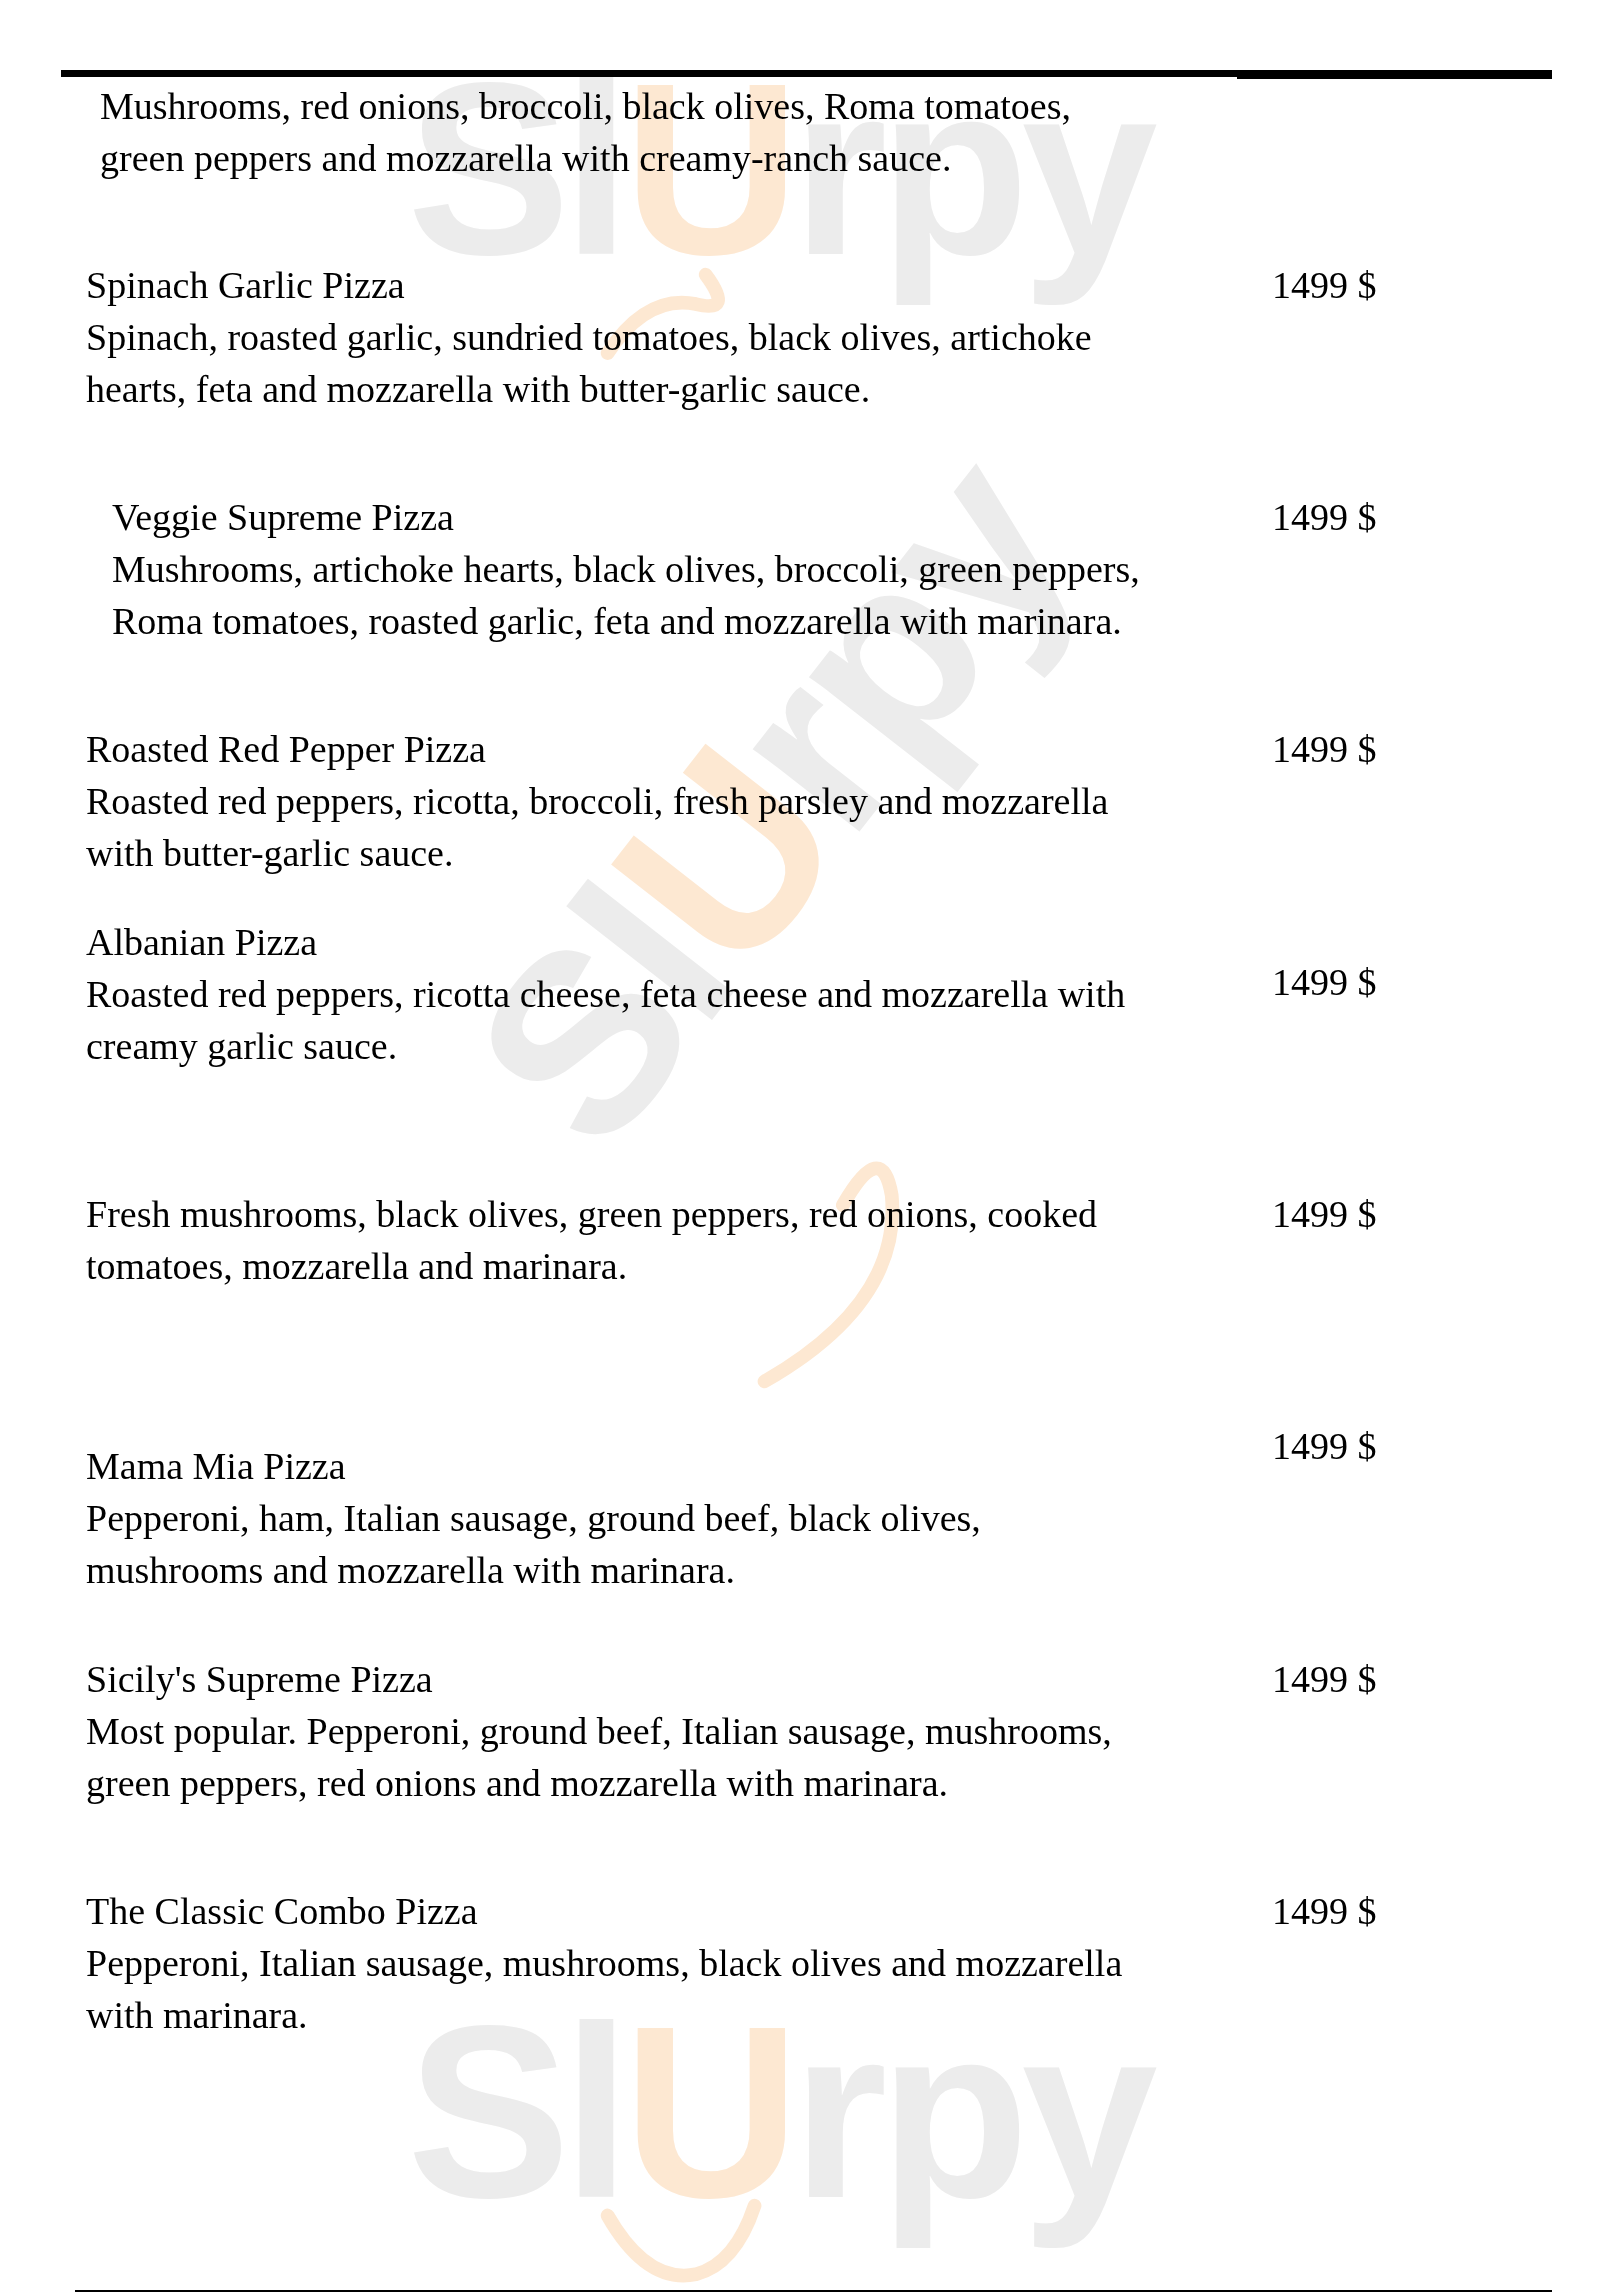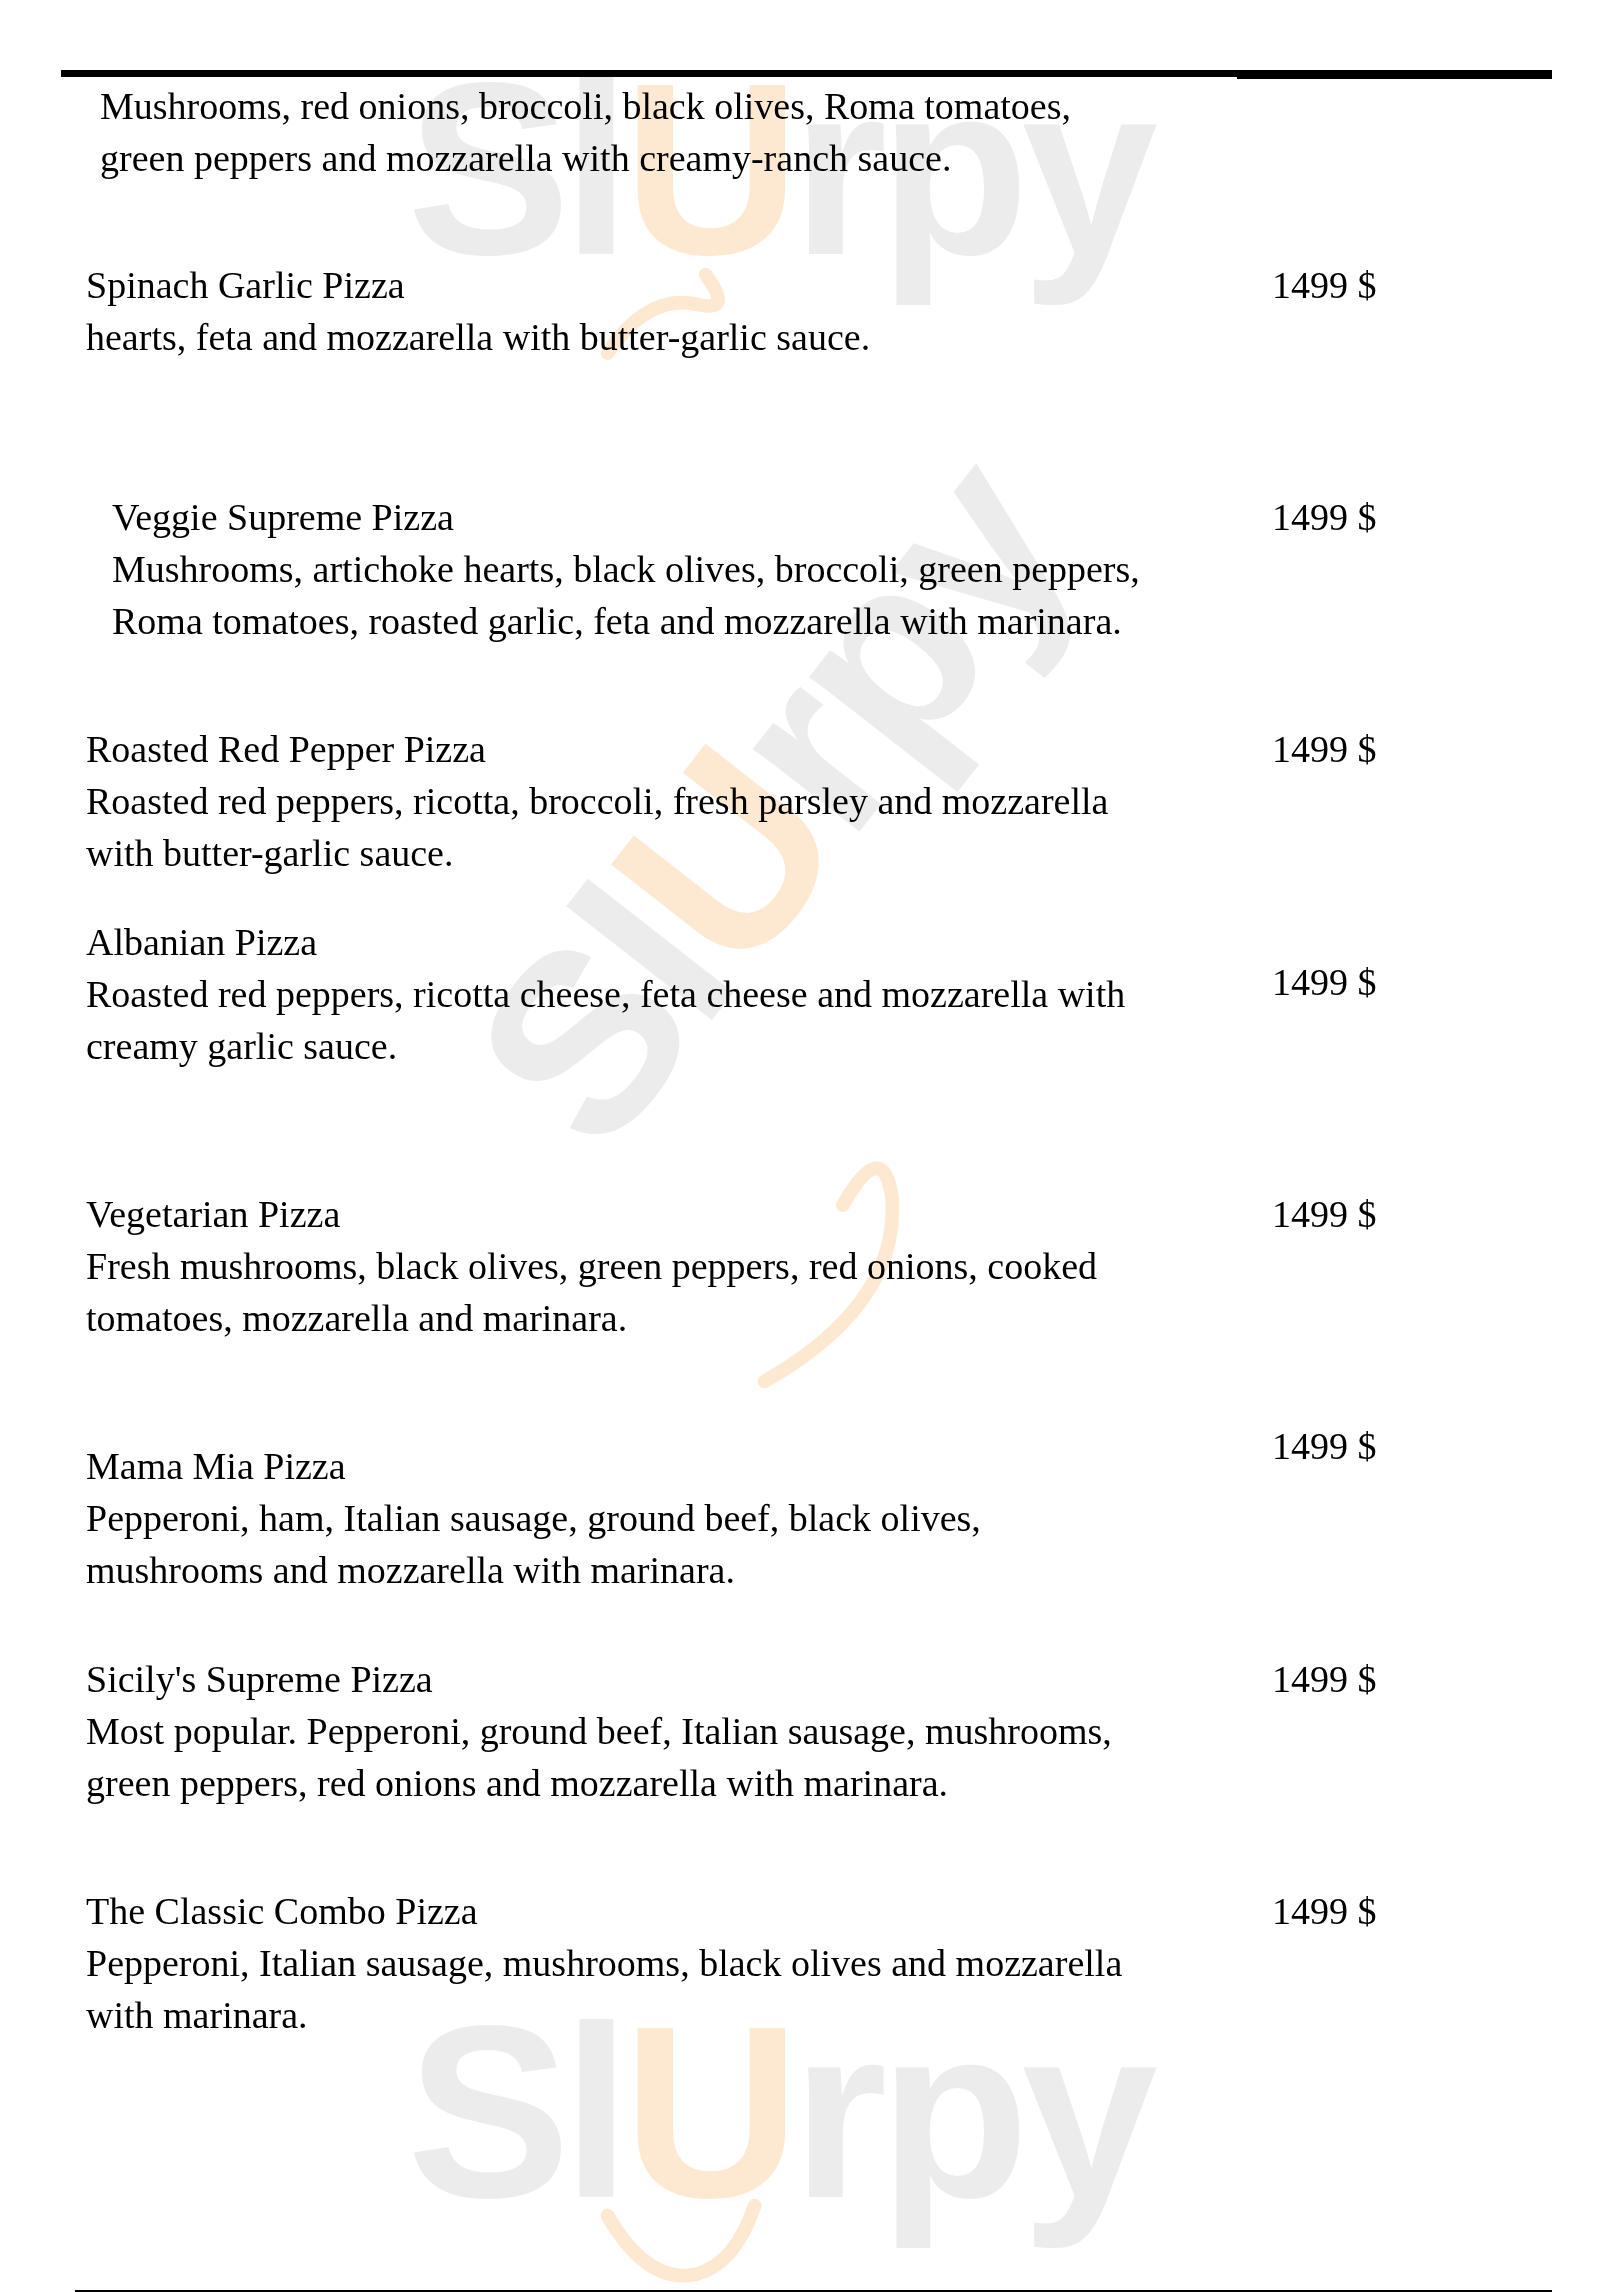--- a/index.html
+++ b/index.html
@@ -46,20 +46,21 @@
 <div class="rule-top-b"></div>
 <div class="rule-bottom"></div>
 
 <div class="cont">
   <span style="display:block">Mushrooms, red onions, broccoli, black olives, Roma tomatoes,</span>
   <span style="display:block">green peppers and mozzarella with creamy-ranch sauce.</span>
 </div>
 
 <div class="item" style="top:259px;">
   <span class="title">Spinach Garlic Pizza</span>
+  <span class="desc">Spinach, roasted garlic, sundried tomatoes, black olives, artichoke</span>
   <span class="desc">hearts, feta and mozzarella with butter-garlic sauce.</span>
 </div>
 <div class="price" style="top:259px;">1499 $</div>
 
 <div class="item" style="top:491px;margin-left:26px;">
   <span class="title">Veggie Supreme Pizza</span>
   <span class="desc">Mushrooms, artichoke hearts, black olives, broccoli, green peppers,</span>
   <span class="desc">Roma tomatoes, roasted garlic, feta and mozzarella with marinara.</span>
 </div>
 <div class="price" style="top:491px;">1499 $</div>
@@ -72,21 +73,20 @@
 <div class="price" style="top:723px;">1499 $</div>
 
 <div class="item" style="top:916px;">
   <span class="title">Albanian Pizza</span>
   <span class="desc">Roasted red peppers, ricotta cheese, feta cheese and mozzarella with</span>
   <span class="desc">creamy garlic sauce.</span>
 </div>
 <div class="price" style="top:956px;">1499 $</div>
 
 <div class="item" style="top:1188px;">
-  <span class="title">Vegetarian Pizza</span>
   <span class="desc">Fresh mushrooms, black olives, green peppers, red onions, cooked</span>
   <span class="desc">tomatoes, mozzarella and marinara.</span>
 </div>
 <div class="price" style="top:1188px;">1499 $</div>
 
 <div class="item" style="top:1420px;margin-top:20px;">
   <span class="title">Mama Mia Pizza</span>
   <span class="desc">Pepperoni, ham, Italian sausage, ground beef, black olives,</span>
   <span class="desc">mushrooms and mozzarella with marinara.</span>
 </div>

